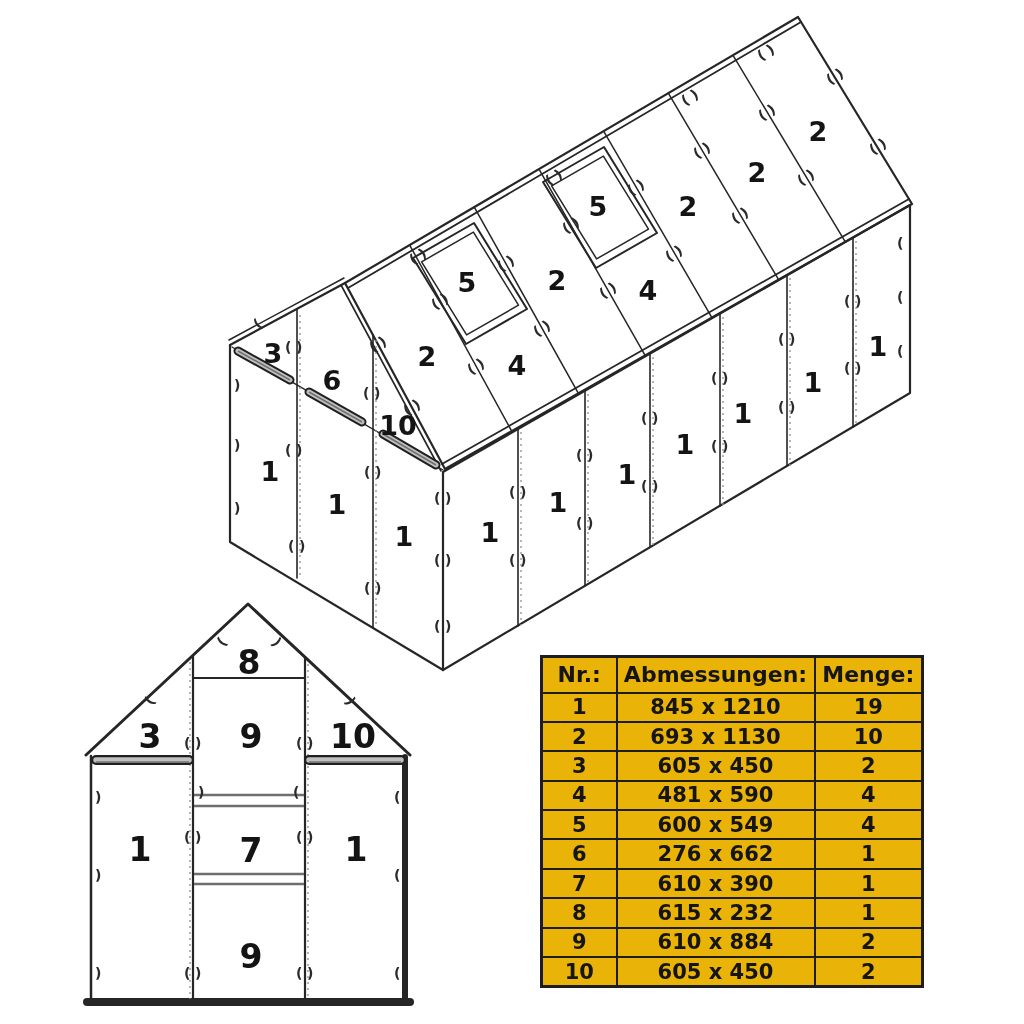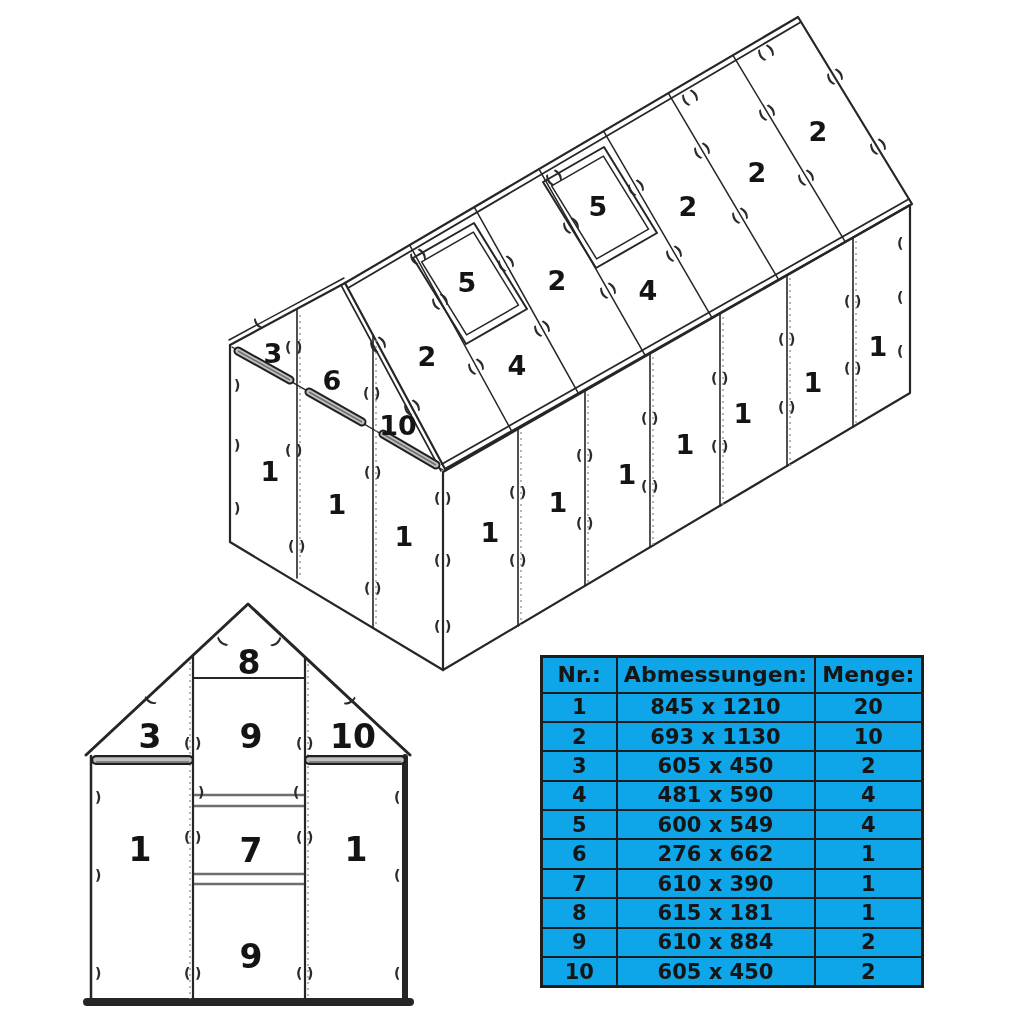--- a/index.html
+++ b/index.html
@@ -6,21 +6,21 @@
   .page{position:relative;width:1024px;height:1024px;background:#ffffff;overflow:hidden;
         font-family:"DejaVu Sans",sans-serif;}
   svg{position:absolute;left:0;top:0;}
   .ln{stroke:#262626;fill:none;stroke-linejoin:round;stroke-linecap:round;}
   .dash{stroke:#909090;stroke-width:1.3;stroke-dasharray:2,4;fill:none;}
   .gray{stroke:#6e6e6e;fill:none;}
   .clip{font-family:"DejaVu Sans",sans-serif;font-weight:700;font-size:14px;fill:#2a2a2a;}
   .lbl{font-family:"DejaVu Sans",sans-serif;font-weight:700;font-size:27px;fill:#141414;text-anchor:middle;}
   .lbl-el{font-family:"DejaVu Sans",sans-serif;font-weight:700;font-size:33px;fill:#141414;text-anchor:middle;}
   table.parts{position:absolute;left:540px;top:655px;width:381px;height:333px;
-      border-collapse:collapse;table-layout:fixed;border:3px solid #1d1d1d;background:#0ea5e9;}
+      border-collapse:collapse;table-layout:fixed;border:3px solid #1d1d1d;background:#eab308;}
   table.parts th, table.parts td{border:2px solid #1d1d1d;text-align:center;vertical-align:middle;
       padding:0;color:#151515;font-weight:700;}
   table.parts th{font-size:22px;}
   table.parts td{font-size:21px;}
   thead tr{height:36px;}
   tbody tr{height:29px;}
 </style>
 </head>
 <body>
 
@@ -269,21 +269,21 @@
     <tr>
       <th>Nr.:</th>
       <th>Abmessungen:</th>
       <th>Menge:</th>
     </tr>
   </thead>
   <tbody>
     <tr>
           <td>1</td>
           <td>845 x 1210</td>
-          <td>20</td>
+          <td>19</td>
         </tr>
     <tr>
           <td>2</td>
           <td>693 x 1130</td>
           <td>10</td>
         </tr>
     <tr>
           <td>3</td>
           <td>605 x 450</td>
           <td>2</td>
@@ -303,21 +303,21 @@
           <td>276 x 662</td>
           <td>1</td>
         </tr>
     <tr>
           <td>7</td>
           <td>610 x 390</td>
           <td>1</td>
         </tr>
     <tr>
           <td>8</td>
-          <td>615 x 181</td>
+          <td>615 x 232</td>
           <td>1</td>
         </tr>
     <tr>
           <td>9</td>
           <td>610 x 884</td>
           <td>2</td>
         </tr>
     <tr>
           <td>10</td>
           <td>605 x 450</td>

